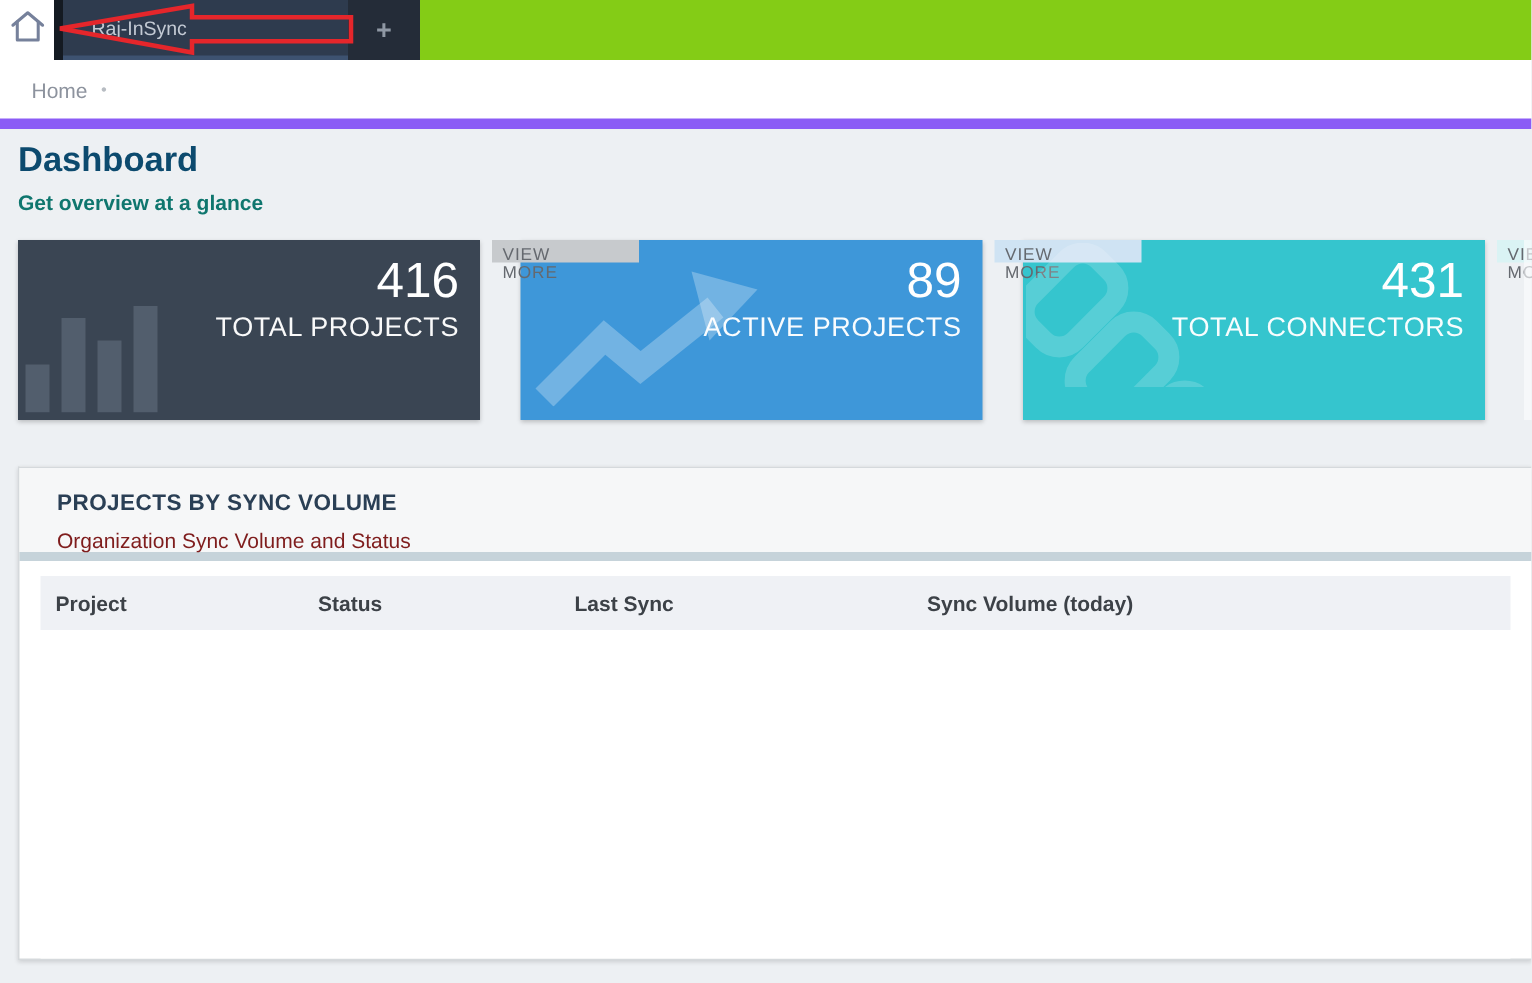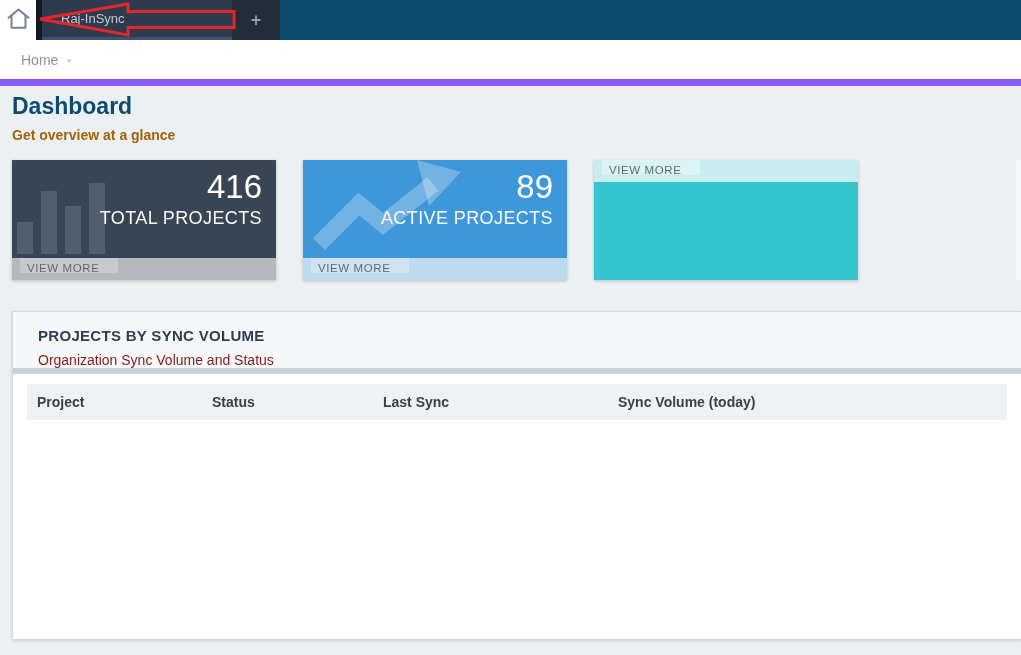--- a/index.html
+++ b/index.html
@@ -1,39 +1,39 @@
 <!DOCTYPE html>
 <html><head>
 <meta charset="utf-8">
 <style>
   * { margin:0; padding:0; box-sizing:border-box; }
   html,body { width:1021px; height:655px; overflow:hidden; }
   body { font-family:"Liberation Sans", sans-serif; background:#edf0f3; }
 
   
-  .topbar { height:40px; background:#0c4a6e; display:flex; position:relative; }
+  .topbar { height:40px; background:#84cc16; display:flex; position:relative; }
   .home-area { width:36px; background:#ffffff; display:flex; align-items:center; justify-content:center; flex-shrink:0; cursor:pointer; }
   .topbar-sep { width:6px; background:#141a22; flex-shrink:0; }
   .tab-active { width:190px; background:#2e3b4e; color:#c3cad4; font-size:13px; display:flex; align-items:center; padding-left:19px; border-bottom:3px solid #3d5270; flex-shrink:0; cursor:pointer; }
   .tab-plus { width:48px; background:#242c38; color:#8f98a4; font-size:18px; font-weight:bold; display:flex; align-items:center; justify-content:center; flex-shrink:0; cursor:pointer; }
   .annotation-arrow { position:absolute; left:38px; top:0; z-index:5; pointer-events:none; }
 
   
   .breadcrumb-bar { height:46px; background:#ffffff; border-bottom:7px solid #8b5cf6; display:flex; align-items:center; padding-left:21px; }
   .breadcrumb-home { color:#8d939e; font-size:14px; cursor:pointer; }
   .breadcrumb-dot { color:#b7bcc2; margin-left:9px; font-size:11px; }
 
   
   .content { background:#edf0f3; height:568px; padding:7px 0 0 12px; }
   .page-title { font-size:23px; font-weight:700; color:#0c4a6e; }
-  .page-subtitle { font-size:14px; font-weight:bold; color:#a16207; margin-top:7px; }
+  .page-subtitle { font-size:14px; font-weight:bold; color:#0f766e; margin-top:7px; }
 
   
   .cards-row { margin-top:17px; display:flex; gap:27px; position:relative; height:120px; }
-  .card { width:264px; height:120px; display:flex; flex-direction:column; box-shadow:0 1px 3px rgba(0,0,0,0.22); flex-shrink:0; }
+  .card { width:308px; height:120px; display:flex; flex-direction:row; box-shadow:0 1px 3px rgba(0,0,0,0.22); flex-shrink:0; }
   .card-body { flex:1; position:relative; overflow:hidden; }
   .card-icon { position:absolute; pointer-events:none; }
   .icon-bars { left:3px; bottom:0; }
   .icon-trend { left:8px; bottom:4px; }
   .icon-chain { left:2px; top:2px; }
   .card-text { position:absolute; right:14px; top:9px; text-align:right; color:#ffffff; }
   .card-value { font-size:33px; line-height:1.1; }
   .card-label { font-size:18px; margin-top:3px; letter-spacing:0.4px; color:rgba(255,255,255,0.97); }
   .card-footer { height:22px; position:relative; cursor:pointer; }
   .footer-strip { position:absolute; left:8px; top:0; width:98px; height:15px; }
@@ -126,20 +126,35 @@
           <div class="card-label">ACTIVE PROJECTS</div>
         </div>
       </div>
       <div class="card-footer" style="background-color: rgb(190, 218, 238);">
         <span class="footer-strip" style="background-color: rgb(207, 227, 243);"></span>
         <span class="footer-label">VIEW MORE</span>
       </div>
     </div>
 
     <div class="card" style="background-color: rgb(53, 197, 206);">
+      <div class="card-body">
+        <span class="card-icon icon-chain">
+          <svg width="200" height="96">
+            <g fill="none" stroke="rgba(255,255,255,0.17)" stroke-width="14">
+              <rect x="-21" y="-32" width="42" height="64" rx="15" transform="translate(30,38) rotate(45)"></rect>
+              <rect x="-21" y="-32" width="42" height="64" rx="15" transform="translate(64,84) rotate(45)"></rect>
+              <rect x="-21" y="-32" width="42" height="64" rx="15" transform="translate(98,130) rotate(45)"></rect>
+            </g>
+          </svg>
+        </span>
+        <div class="card-text">
+          <div class="card-value">431</div>
+          <div class="card-label">TOTAL CONNECTORS</div>
+        </div>
+      </div>
       <div class="card-footer" style="background-color: rgb(201, 236, 238);">
         <span class="footer-strip" style="background-color: rgb(218, 243, 244);"></span>
         <span class="footer-label">VIEW MORE</span>
       </div>
     </div>
 
     <div class="card-sliver"></div>
   </div>
 
   <div class="panel">

